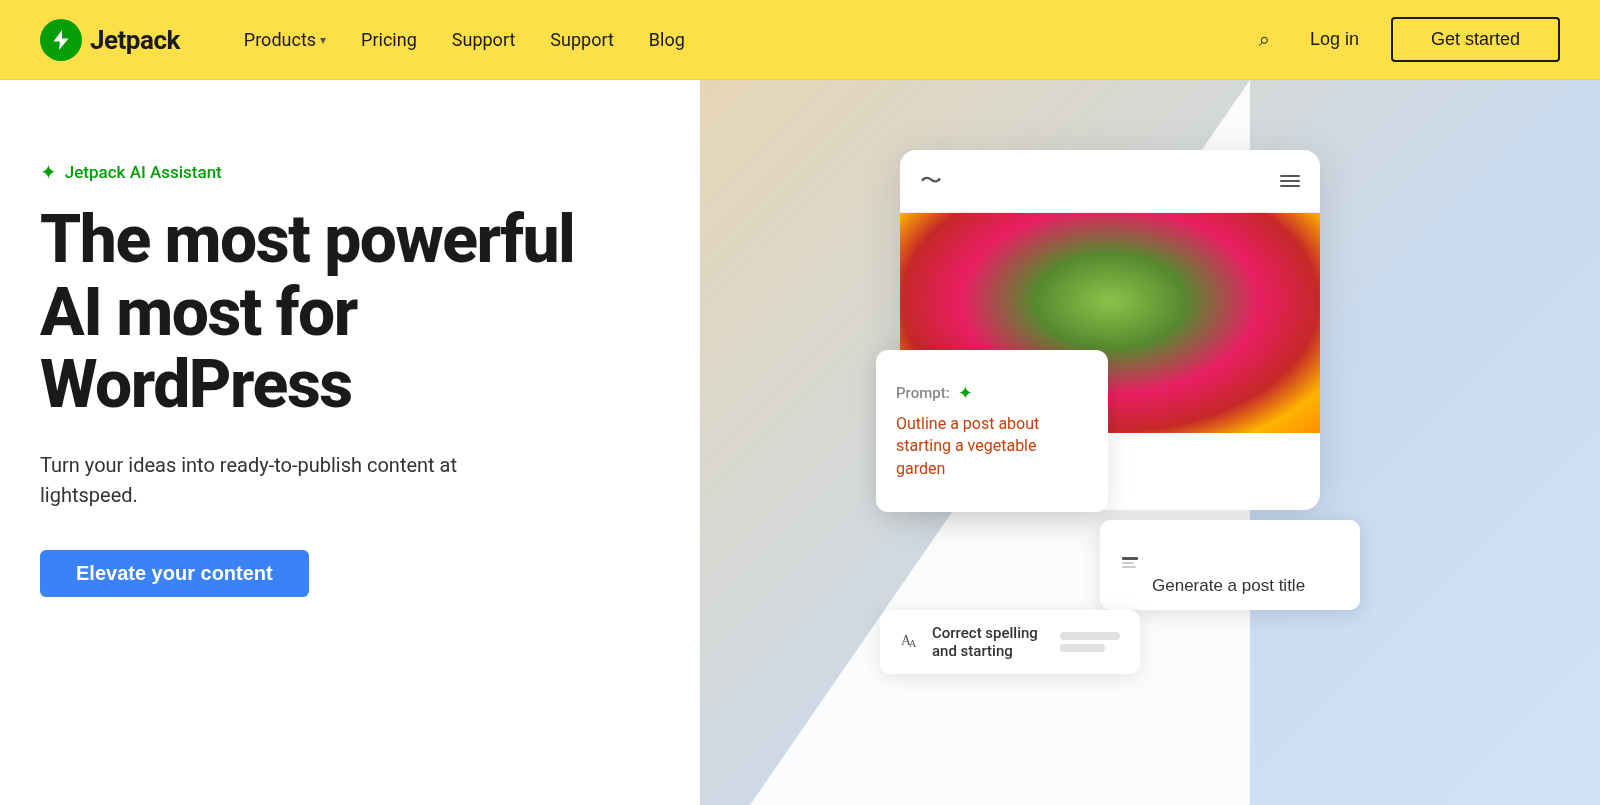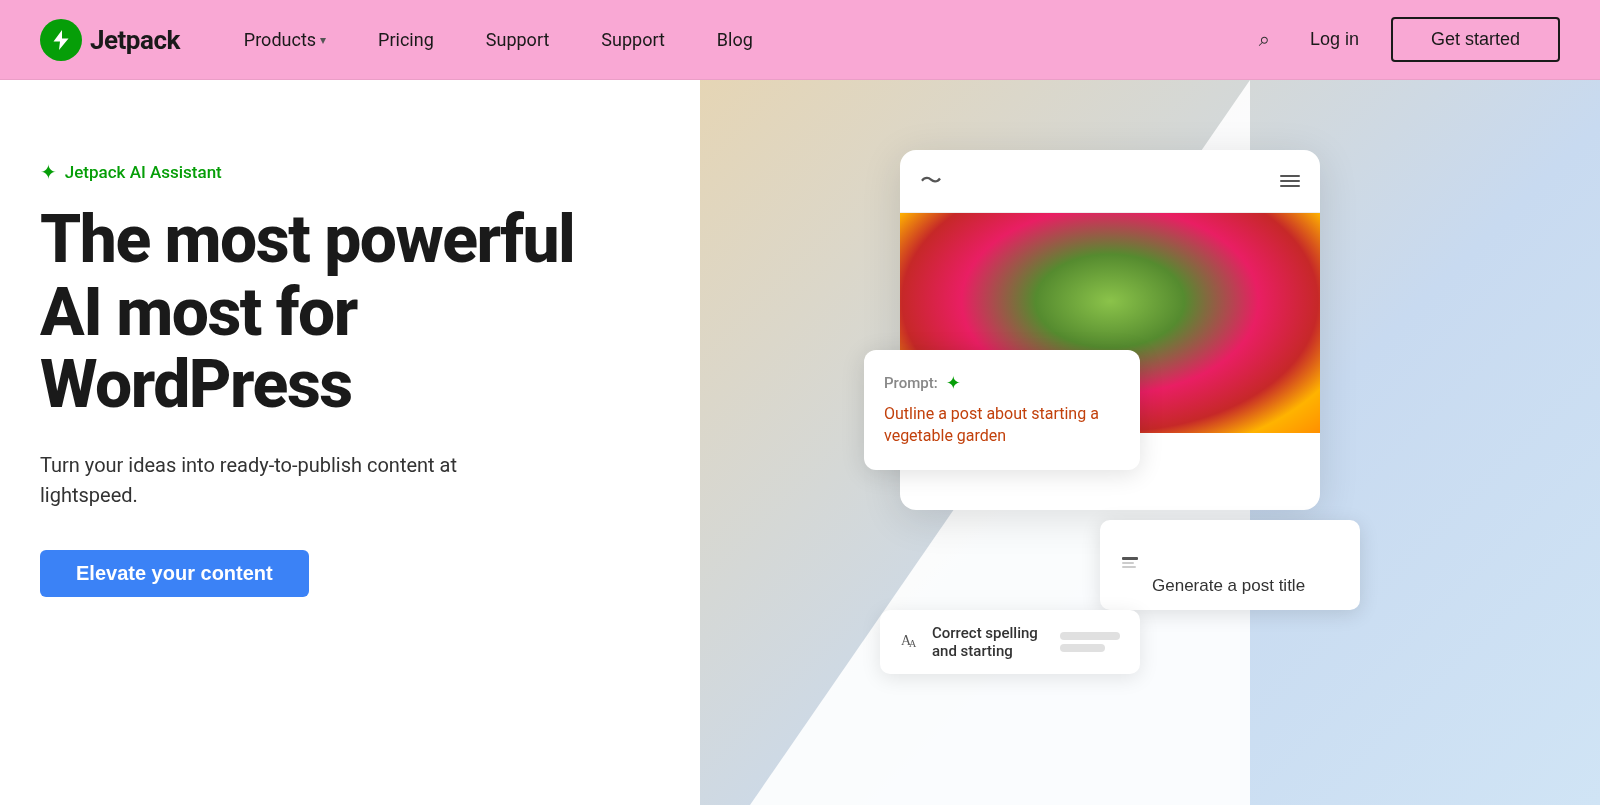--- a/index.html
+++ b/index.html
@@ -41,21 +41,21 @@
     }
 
     
     nav {
       position: relative;
       z-index: 10;
       display: flex;
       align-items: center;
       padding: 0 40px;
       height: 80px;
-      background: #f9a8d4;
+      background: #fde047;
       border-bottom: 1px solid rgba(0,0,0,0.06);
     }
 
     .logo {
       display: flex;
       align-items: center;
       gap: 8px;
       margin-right: 50px;
       text-decoration: none;
     }
@@ -79,21 +79,21 @@
     .logo-text {
       font-size: 26px;
       font-weight: 700;
       color: #1a1a1a;
       letter-spacing: -0.5px;
     }
 
     .nav-links {
       display: flex;
       align-items: center;
-      gap: 24px;
+      gap: 7px;
       flex: 1;
     }
 
     .nav-link {
       font-size: 18px;
       color: #1a1a1a;
       text-decoration: none;
       padding: 8px 14px;
       border-radius: 4px;
       display: flex;
@@ -276,26 +276,26 @@
     .food-bowl {
       width: 100%;
       height: 100%;
       background: radial-gradient(ellipse at 50% 40%, #8bc34a 0%, #558b2f 25%, #e91e63 50%, #c62828 70%, #ffb300 85%, #ff8f00 100%);
     }
 
     
     .prompt-card {
       position: absolute;
       top: 200px;
-      left: 4px;
-      width: 276px;
+      left: 16px;
+      width: 232px;
       background: white;
       border-radius: 12px;
       box-shadow: 0 4px 24px rgba(0,0,0,0.12);
-      padding: 22px 20px;
+      padding: 32px 20px;
     }
 
     .prompt-label {
       display: flex;
       align-items: center;
       gap: 8px;
       margin-bottom: 10px;
     }
 
     .prompt-label-text {

